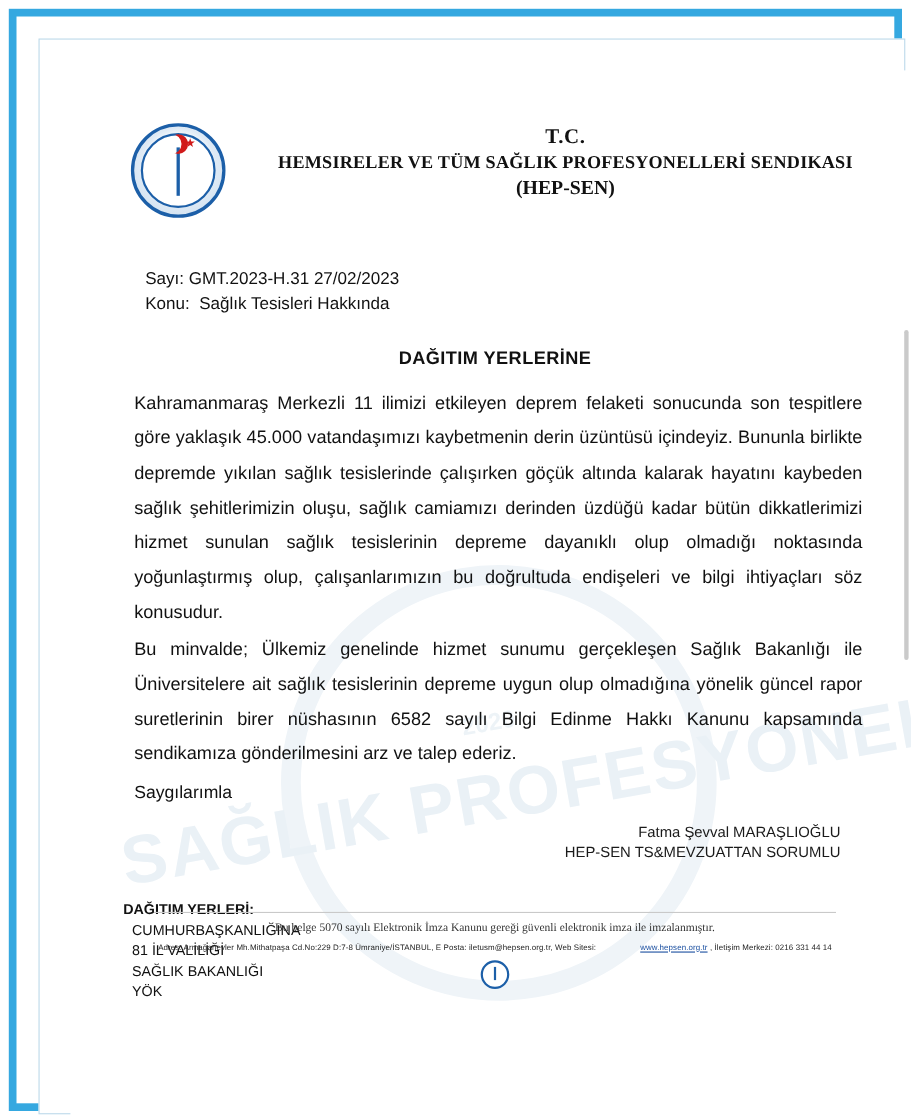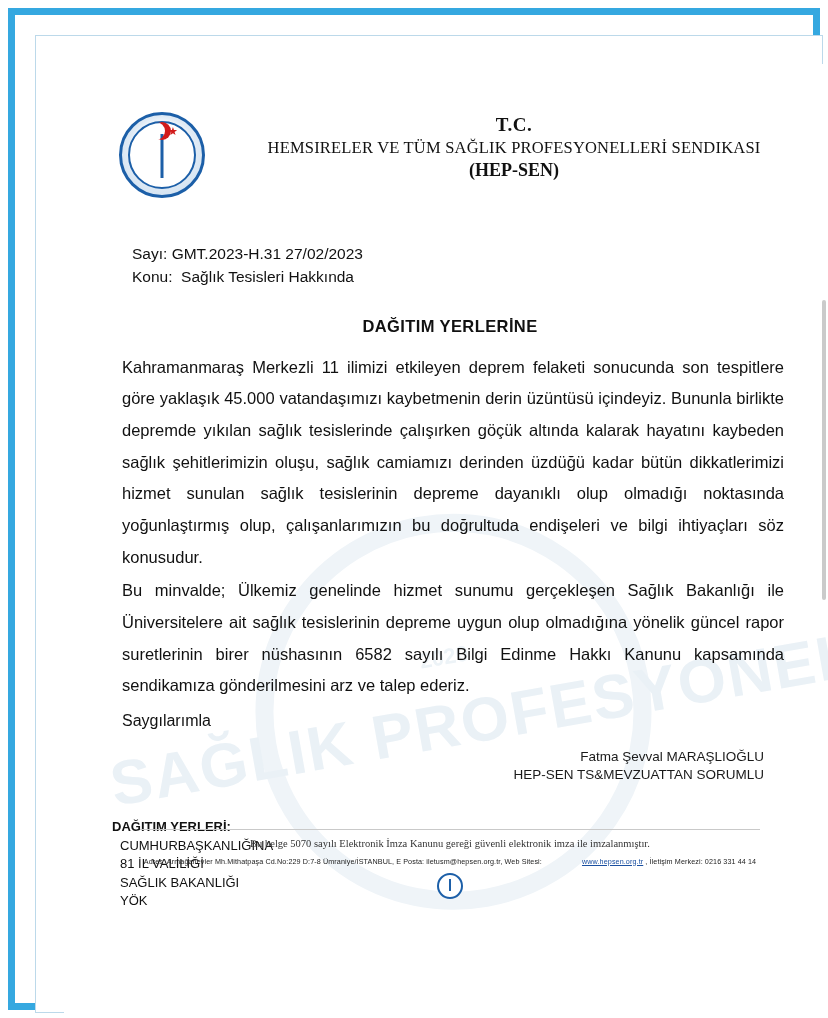--- a/index.html
+++ b/index.html
@@ -154,21 +154,21 @@
     color: #111111;
     font-family: "Liberation Serif", serif;
   }
   .title-tc {
     font-size: 19px;
     font-weight: bold;
     letter-spacing: 0.5px;
   }
   .title-main {
     font-size: 16.5px;
-    font-weight: normal;
+    font-weight: bold;
     margin-top: 2px;
     letter-spacing: 0.2px;
   }
   .title-sub {
     font-size: 18px;
     font-weight: bold;
     margin-top: 2px;
   }
 
   

